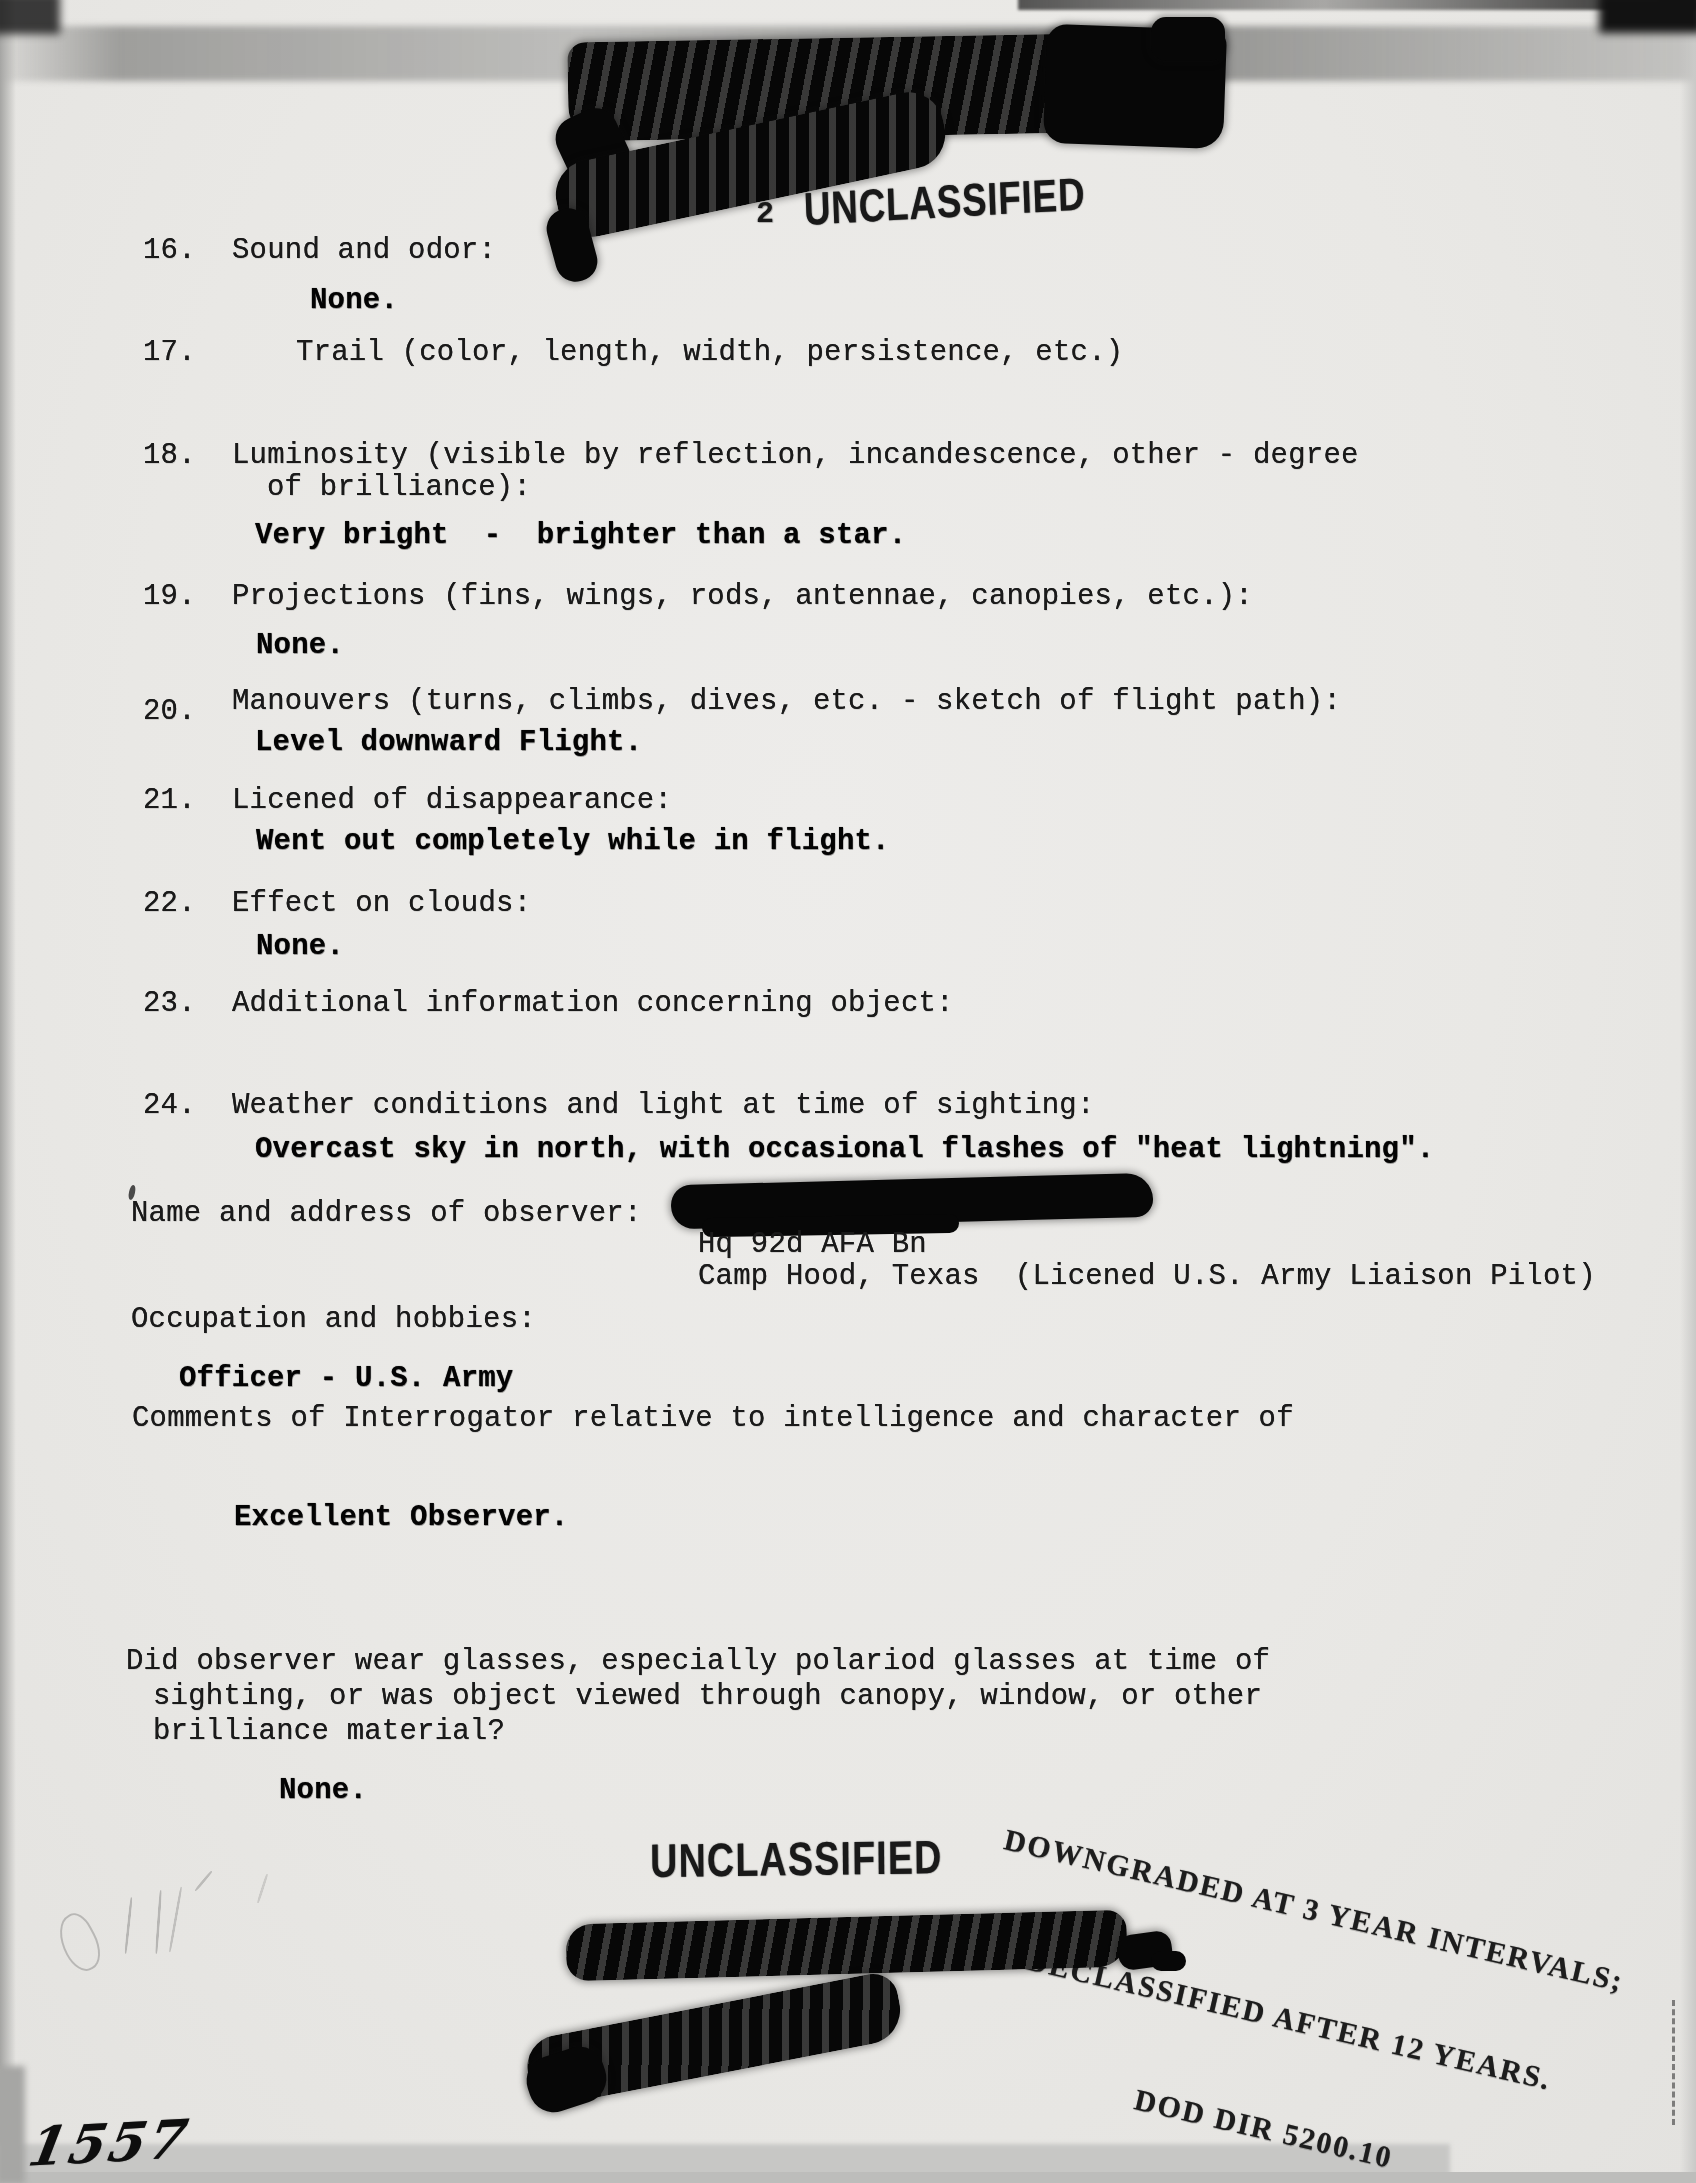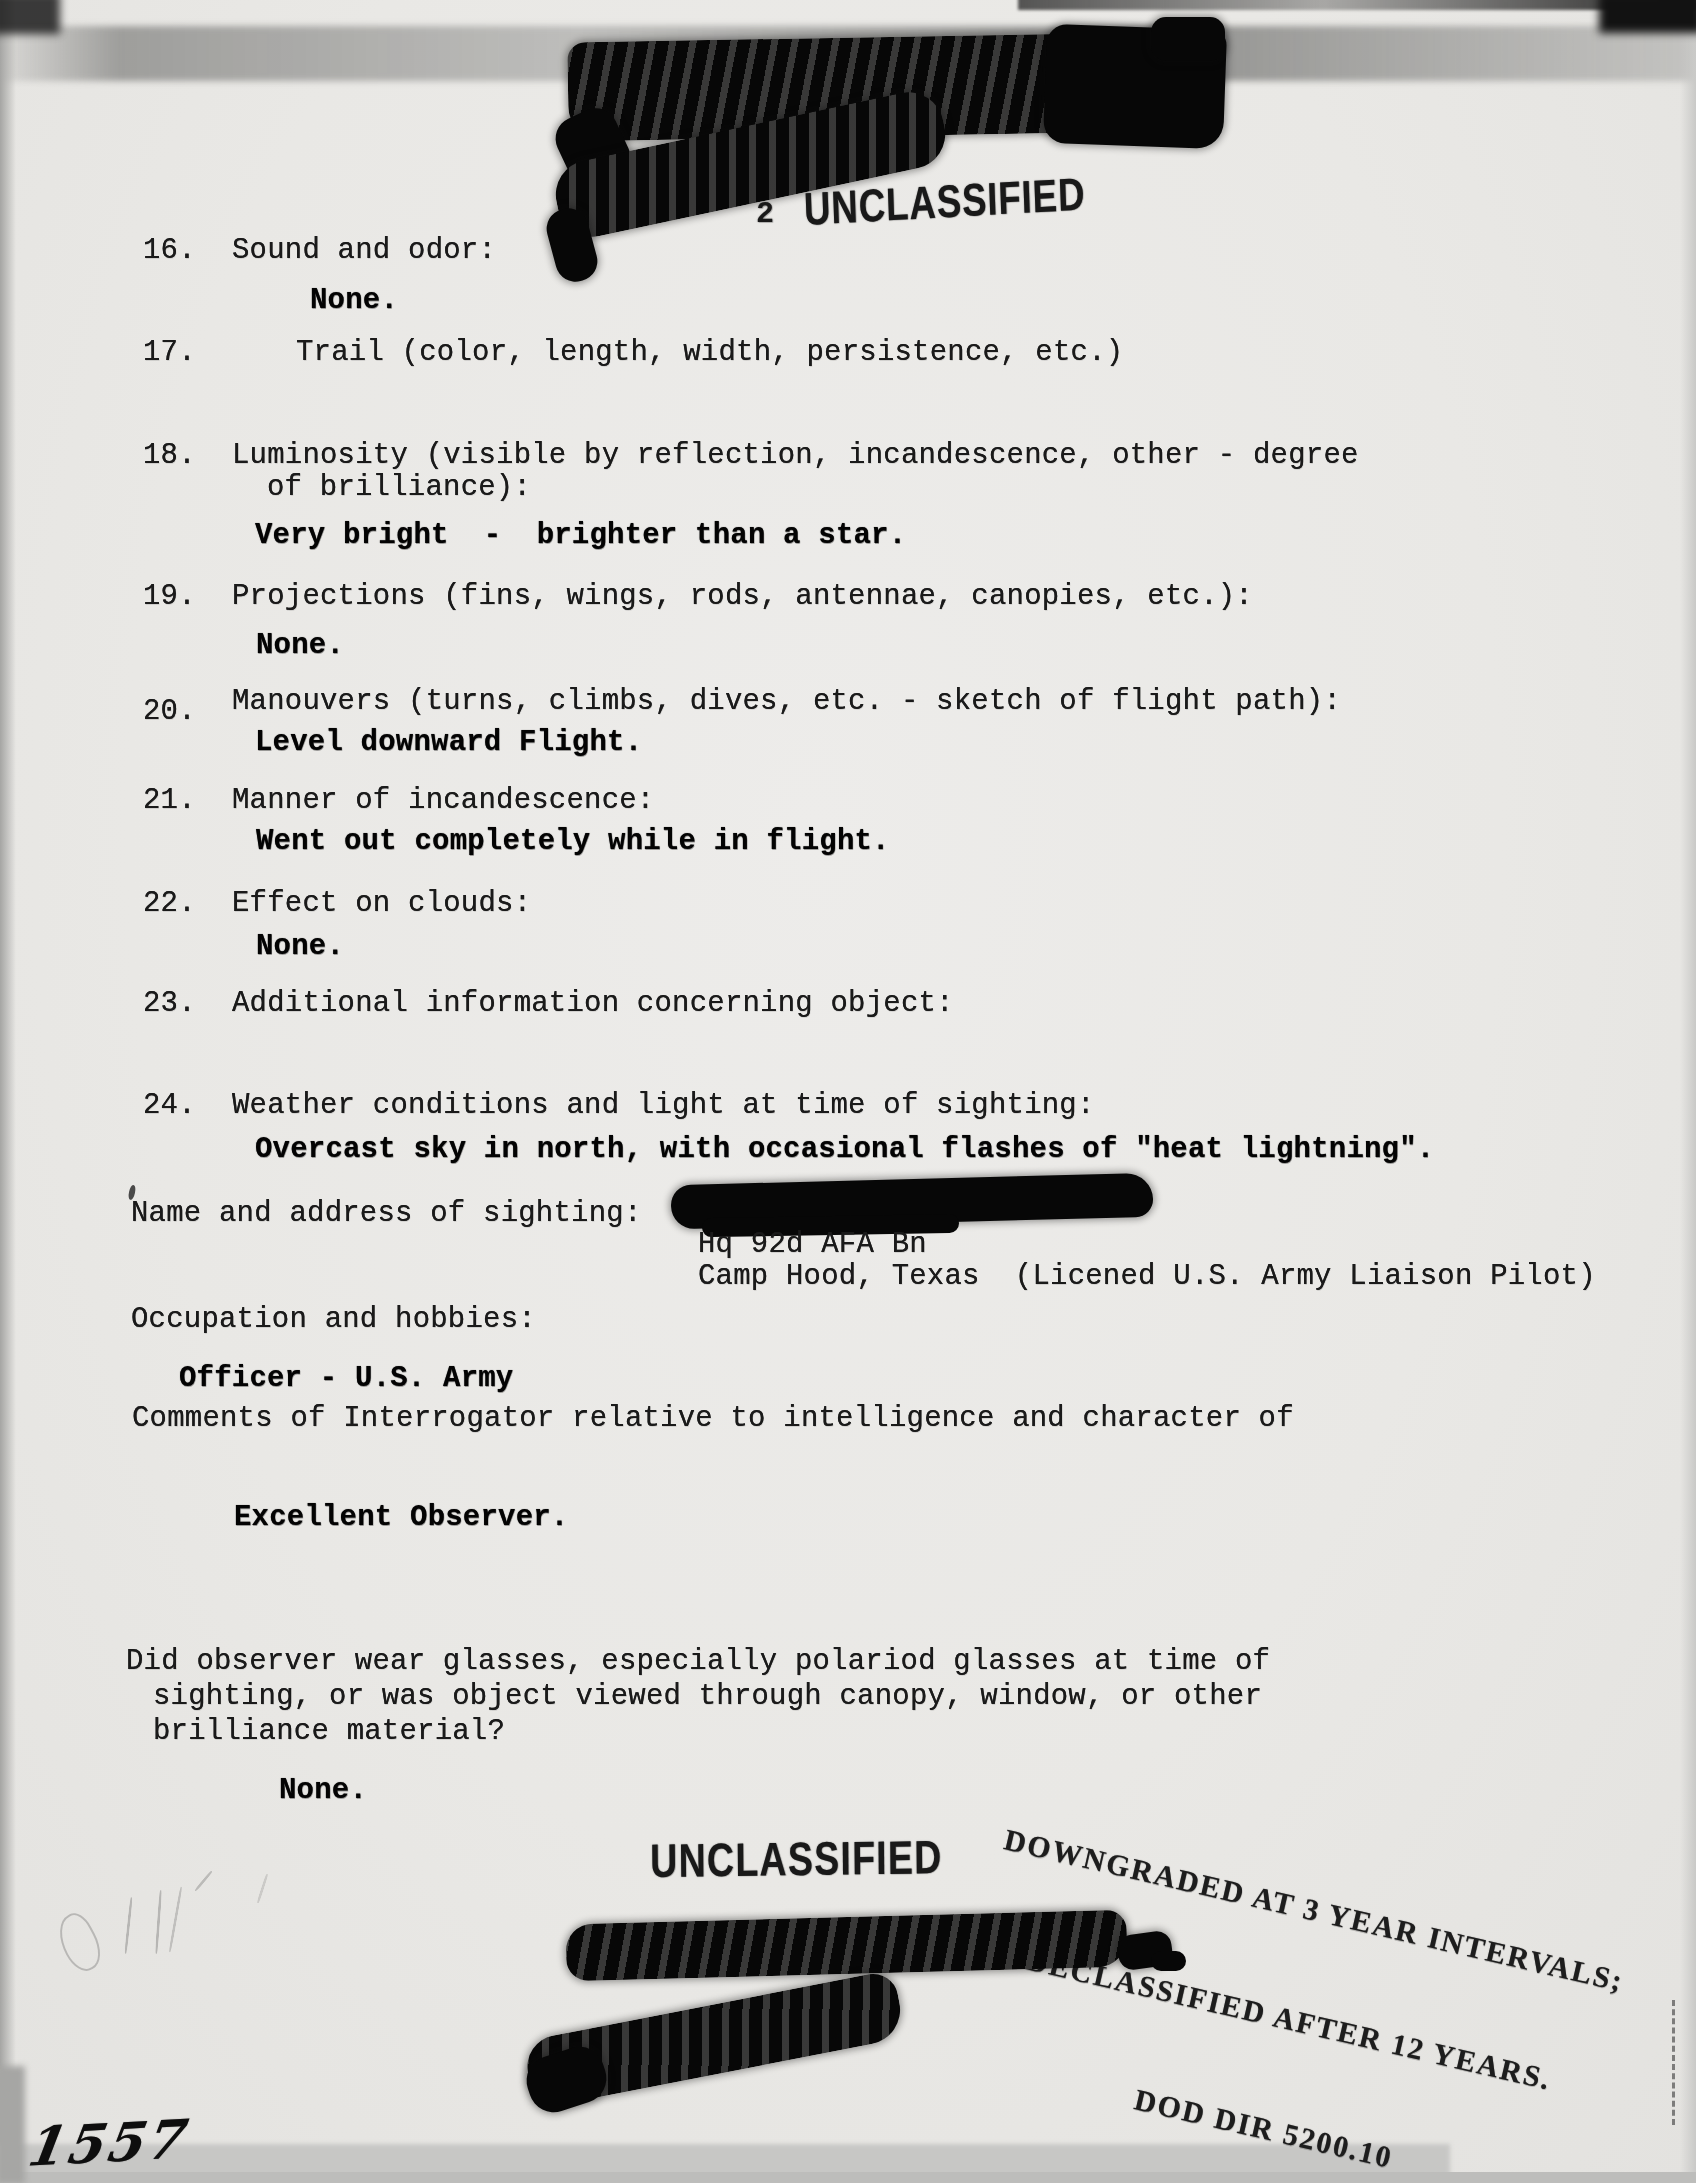--- a/index.html
+++ b/index.html
@@ -147,36 +147,36 @@
 
   <div class="tline" style="left:143px;top:581px;">19.</div>
   <div class="tline" style="left:232px;top:581px;">Projections (fins, wings, rods, antennae, canopies, etc.):</div>
   <div class="tline ans" style="left:256px;top:630px;">None.</div>
 
   <div class="tline" style="left:143px;top:696px;">20.</div>
   <div class="tline" style="left:232px;top:686px;">Manouvers (turns, climbs, dives, etc. - sketch of flight path):</div>
   <div class="tline ans" style="left:255px;top:727px;">Level downward Flight.</div>
 
   <div class="tline" style="left:143px;top:785px;">21.</div>
-  <div class="tline" style="left:232px;top:785px;">Manner of incandescence:</div>
+  <div class="tline" style="left:232px;top:785px;">Licened of disappearance:</div>
   <div class="tline ans" style="left:256px;top:826px;">Went out completely while in flight.</div>
 
   <div class="tline" style="left:143px;top:888px;">22.</div>
   <div class="tline" style="left:232px;top:888px;">Effect on clouds:</div>
   <div class="tline ans" style="left:256px;top:931px;">None.</div>
 
   <div class="tline" style="left:143px;top:988px;">23.</div>
   <div class="tline" style="left:232px;top:988px;">Additional information concerning object:</div>
 
   <div class="tline" style="left:143px;top:1090px;">24.</div>
   <div class="tline" style="left:232px;top:1090px;">Weather conditions and light at time of sighting:</div>
   <div class="tline ans" style="left:255px;top:1134px;">Overcast sky in north, with occasional flashes of "heat lightning".</div>
 
   <div class="artifact" id="stray-quote"></div>
-  <div class="tline" style="left:131px;top:1198px;">Name and address of sighting:</div>
+  <div class="tline" style="left:131px;top:1198px;">Name and address of observer:</div>
   <div class="redact" style="left:671px;top:1179px;width:482px;height:44px;border-radius:23px 30px 20px 26px;transform:rotate(-1.5deg);"></div>
   <div class="redact" style="left:702px;top:1216px;width:257px;height:19px;border-radius:10px;transform:rotate(-1deg);box-shadow:none;"></div>
   <div class="tline" style="left:698px;top:1229px;">Hq 92d AFA Bn</div>
   <div class="tline" style="left:698px;top:1261px;">Camp Hood, Texas  (Licened U.S. Army Liaison Pilot)</div>
 
   <div class="tline" style="left:131px;top:1304px;">Occupation and hobbies:</div>
   <div class="tline ans" style="left:179px;top:1363px;">Officer - U.S. Army</div>
 
   <div class="tline" style="left:132px;top:1403px;">Comments of Interrogator relative to intelligence and character of</div>
   <div class="tline ans" style="left:234px;top:1502px;">Excellent Observer.</div>

